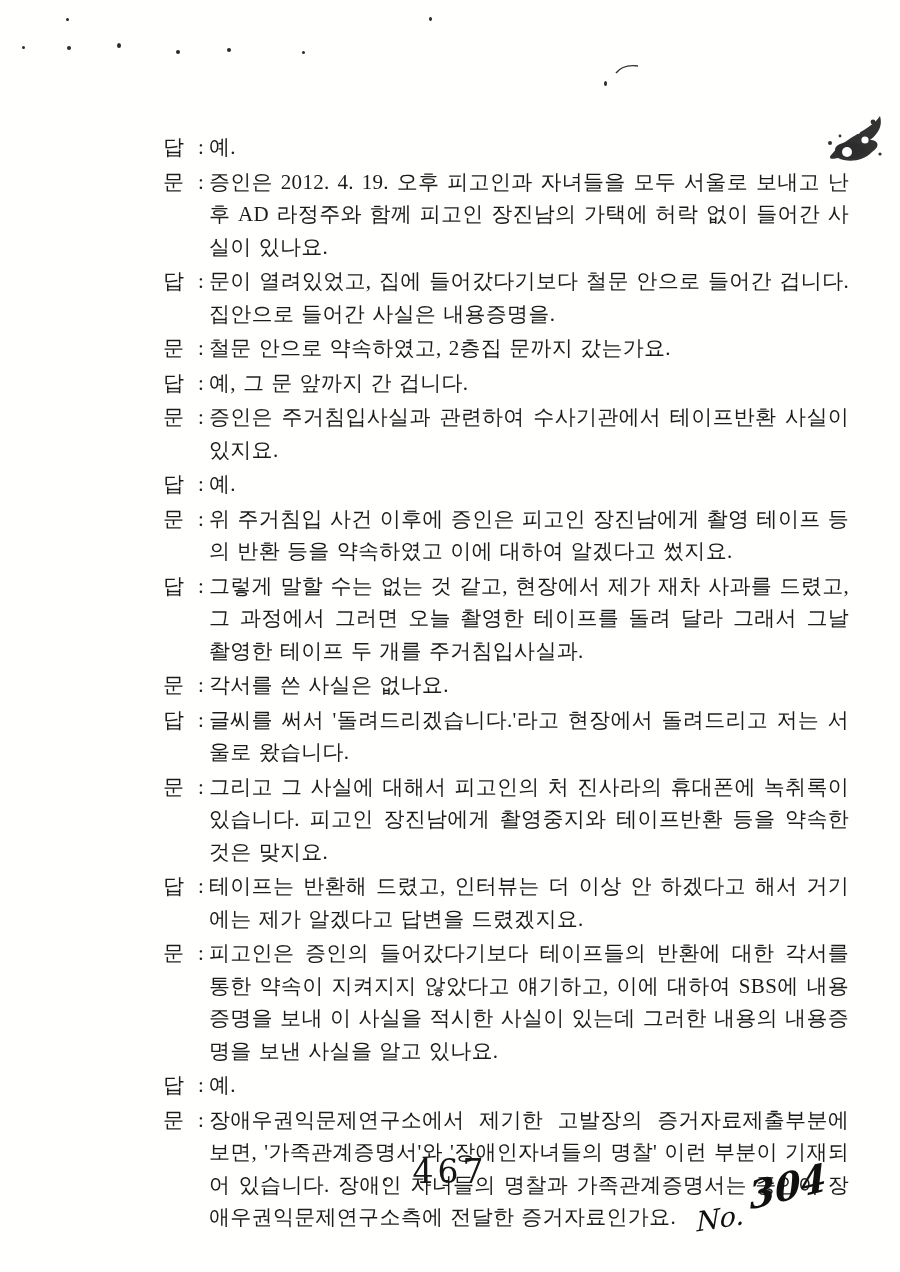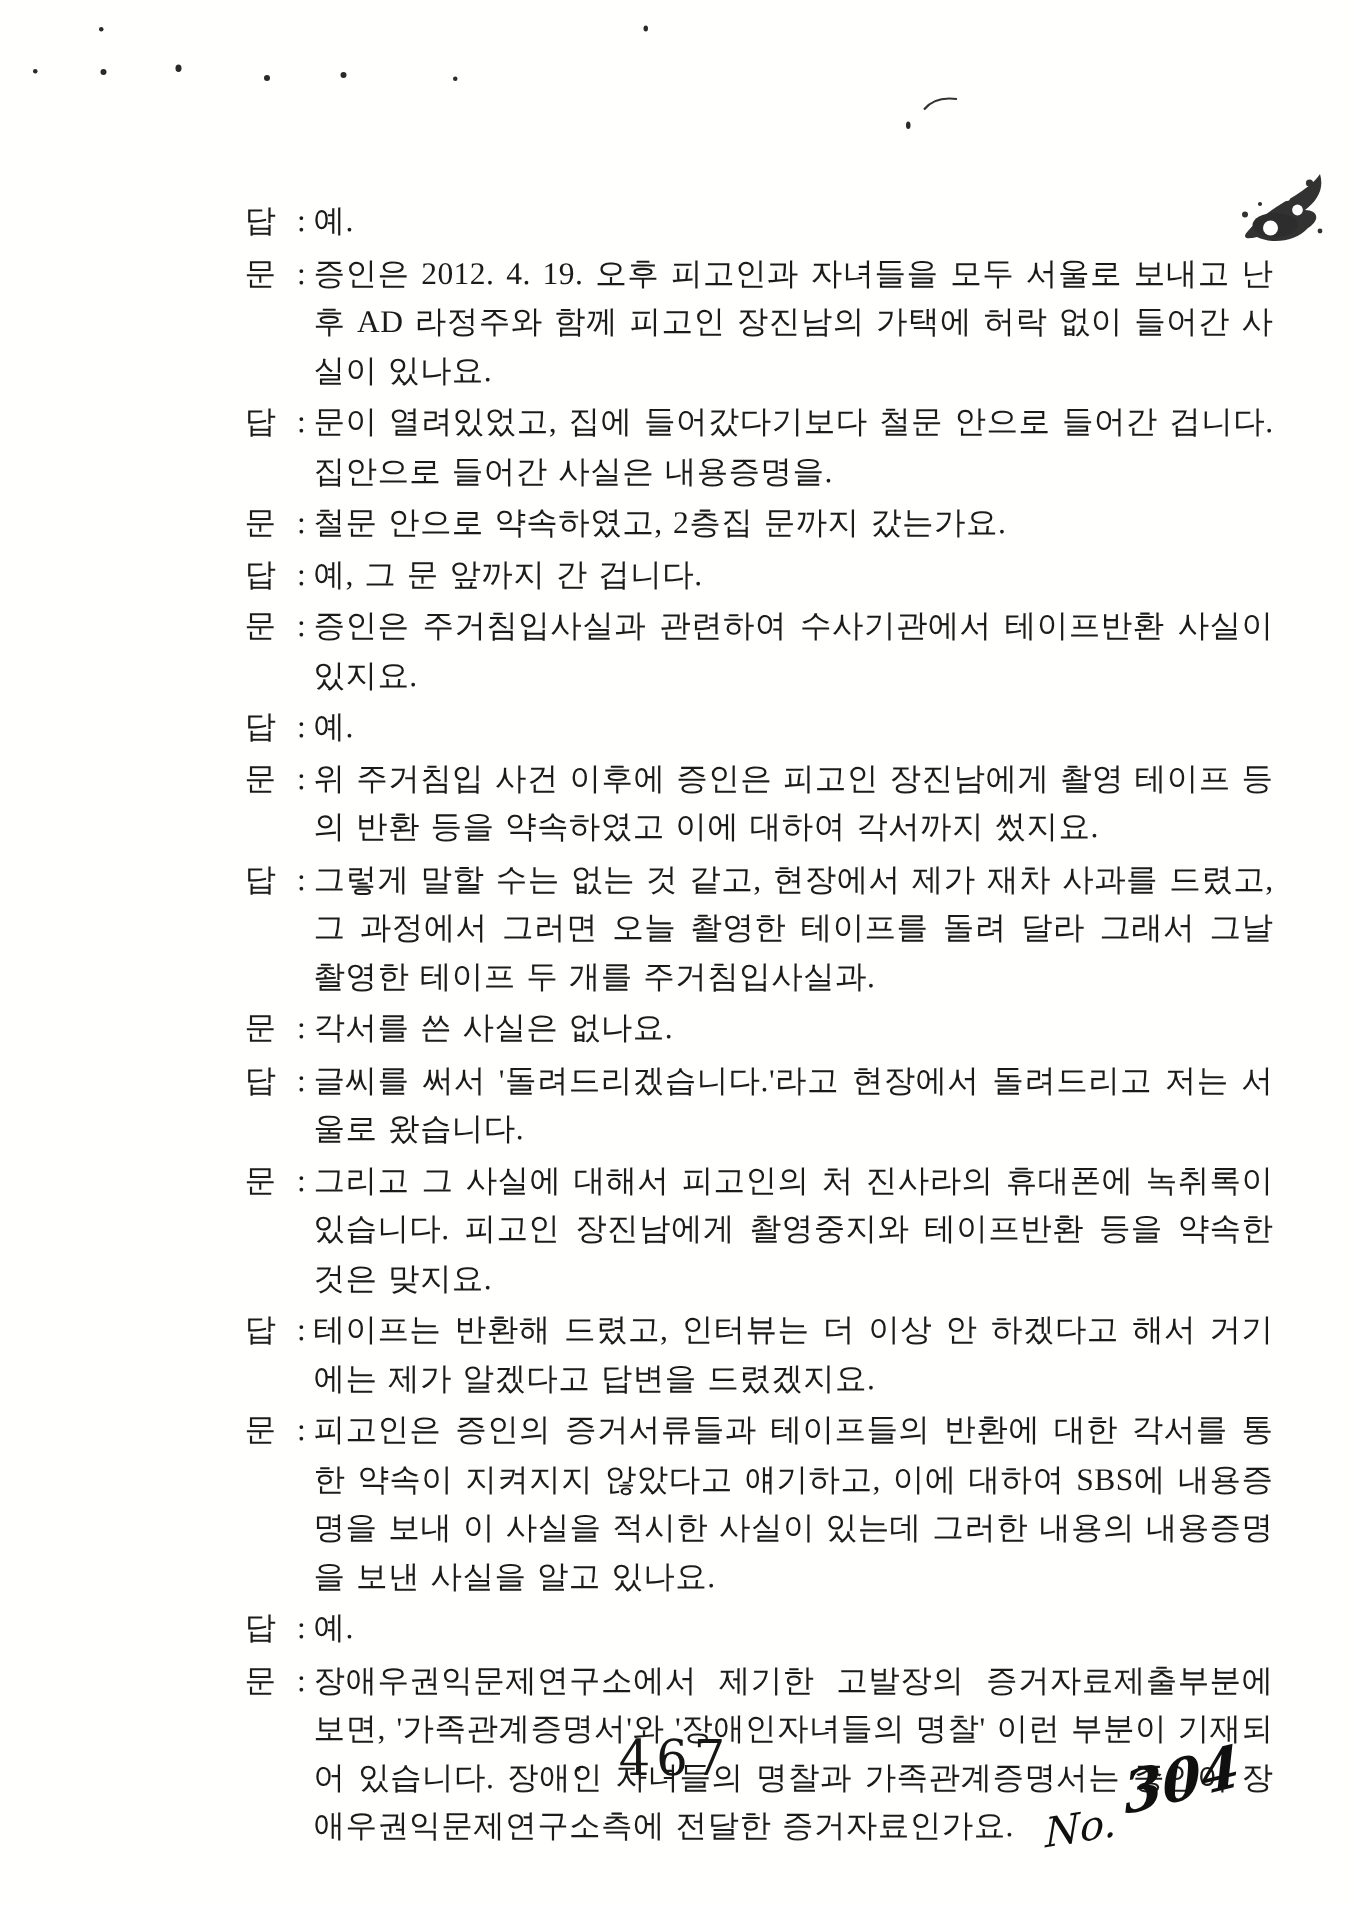--- a/index.html
+++ b/index.html
@@ -100,21 +100,21 @@
         <span class="qtext">증인은 주거침입사실과 관련하여 수사기관에서 테이프반환 사실이 있지요.</span>
       </div>
       <div class="entry">
         <span class="speaker">답</span>
         <span class="colon">:</span>
         <span class="qtext">예.</span>
       </div>
       <div class="entry">
         <span class="speaker">문</span>
         <span class="colon">:</span>
-        <span class="qtext">위 주거침입 사건 이후에 증인은 피고인 장진남에게 촬영 테이프 등의 반환 등을 약속하였고 이에 대하여 각서까지 썼지요.</span>
+        <span class="qtext">위 주거침입 사건 이후에 증인은 피고인 장진남에게 촬영 테이프 등의 반환 등을 약속하였고 이에 대하여 알겠다고 썼지요.</span>
       </div>
       <div class="entry">
         <span class="speaker">답</span>
         <span class="colon">:</span>
         <span class="qtext">그렇게 말할 수는 없는 것 같고, 현장에서 제가 재차 사과를 드렸고, 그 과정에서 그러면 오늘 촬영한 테이프를 돌려 달라 그래서 그날 촬영한 테이프 두 개를 주거침입사실과.</span>
       </div>
       <div class="entry">
         <span class="speaker">문</span>
         <span class="colon">:</span>
         <span class="qtext">각서를 쓴 사실은 없나요.</span>
@@ -130,21 +130,21 @@
         <span class="qtext">그리고 그 사실에 대해서 피고인의 처 진사라의 휴대폰에 녹취록이 있습니다. 피고인 장진남에게 촬영중지와 테이프반환 등을 약속한 것은 맞지요.</span>
       </div>
       <div class="entry">
         <span class="speaker">답</span>
         <span class="colon">:</span>
         <span class="qtext">테이프는 반환해 드렸고, 인터뷰는 더 이상 안 하겠다고 해서 거기에는 제가 알겠다고 답변을 드렸겠지요.</span>
       </div>
       <div class="entry">
         <span class="speaker">문</span>
         <span class="colon">:</span>
-        <span class="qtext">피고인은 증인의 증거서류들과 테이프들의 반환에 대한 각서를 통한 약속이 지켜지지 않았다고 얘기하고, 이에 대하여 SBS에 내용증명을 보내 이 사실을 적시한 사실이 있는데 그러한 내용의 내용증명을 보낸 사실을 알고 있나요.</span>
+        <span class="qtext">피고인은 증인의 들어갔다기보다 테이프들의 반환에 대한 각서를 통한 약속이 지켜지지 않았다고 얘기하고, 이에 대하여 SBS에 내용증명을 보내 이 사실을 적시한 사실이 있는데 그러한 내용의 내용증명을 보낸 사실을 알고 있나요.</span>
       </div>
       <div class="entry">
         <span class="speaker">답</span>
         <span class="colon">:</span>
         <span class="qtext">예.</span>
       </div>
       <div class="entry">
         <span class="speaker">문</span>
         <span class="colon">:</span>
         <span class="qtext">장애우권익문제연구소에서 제기한 고발장의 증거자료제출부분에 보면, '가족관계증명서'와 '장애인자녀들의 명찰' 이런 부분이 기재되어 있습니다. 장애인 자녀들의 명찰과 가족관계증명서는 증인이 장애우권익문제연구소측에 전달한 증거자료인가요.</span>

